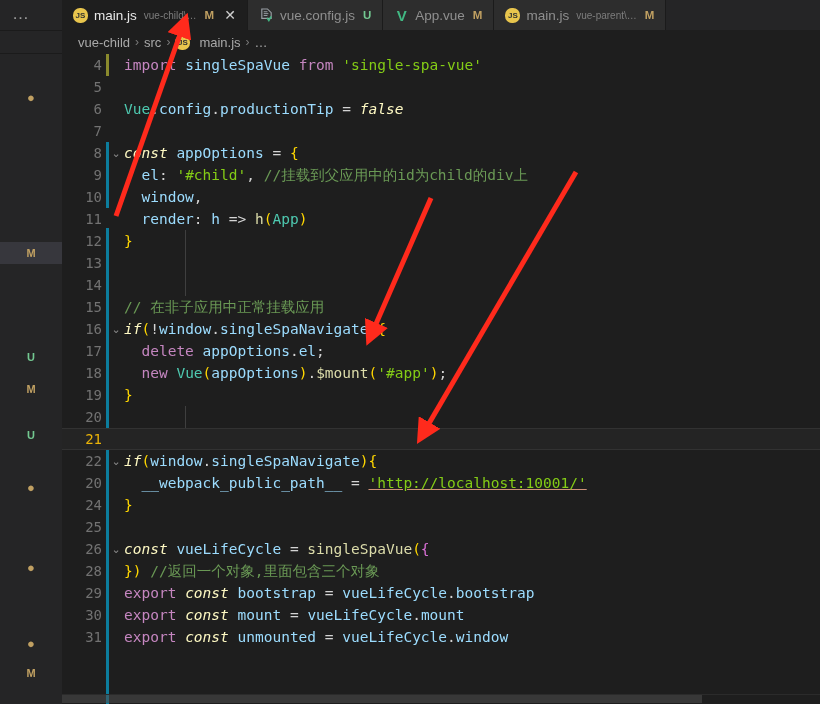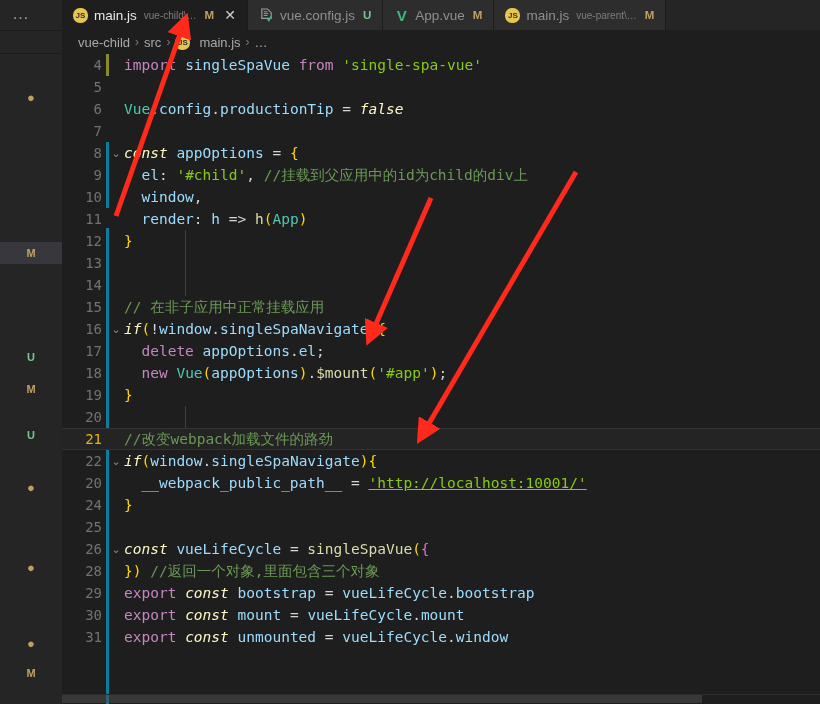--- a/index.html
+++ b/index.html
@@ -251,21 +251,21 @@
         <div class="line"><span class="lno">11</span><span class="code"><span class="op"> </span><span class="op"> </span><span class="id">render</span><span class="op">:</span><span class="op"> </span><span class="id">h</span><span class="op"> </span><span class="op">=</span><span class="op">&gt;</span><span class="op"> </span><span class="fn">h</span><span class="br1">(</span><span class="cls">App</span><span class="br1">)</span></span></div>
         <div class="line"><span class="lno">12</span><span class="code"><span class="br1">}</span></span></div>
         <div class="line"><span class="lno">13</span><span class="code"></span></div>
         <div class="line"><span class="lno">14</span><span class="code"></span></div>
         <div class="line"><span class="lno">15</span><span class="code"><span class="cmt">// 在非子应用中正常挂载应用</span></span></div>
         <div class="line"><span class="lno">16</span><span class="fold">⌄</span><span class="code"><span class="kw2">if</span><span class="br1">(</span><span class="op">!</span><span class="id">window</span><span class="op">.</span><span class="id">singleSpaNavigate</span><span class="br1">)</span><span class="br1">{</span></span></div>
         <div class="line"><span class="lno">17</span><span class="code"><span class="op"> </span><span class="op"> </span><span class="kw">delete</span><span class="op"> </span><span class="id">appOptions</span><span class="op">.</span><span class="id">el</span><span class="op">;</span></span></div>
         <div class="line"><span class="lno">18</span><span class="code"><span class="op"> </span><span class="op"> </span><span class="kw">new</span><span class="op"> </span><span class="cls">Vue</span><span class="br1">(</span><span class="id">appOptions</span><span class="br1">)</span><span class="op">.</span><span class="fn">$mount</span><span class="br1">(</span><span class="str">'#app'</span><span class="br1">)</span><span class="op">;</span></span></div>
         <div class="line"><span class="lno">19</span><span class="code"><span class="br1">}</span></span></div>
         <div class="line"><span class="lno">20</span><span class="code"></span></div>
-        <div class="line current"><span class="lno">21</span><span class="code"><span class="cmt">//改变webpack加载文件的路劲</span></span></div>
+        <div class="line current"><span class="lno">21</span></div>
         <div class="line"><span class="lno">22</span><span class="fold">⌄</span><span class="code"><span class="kw2">if</span><span class="br1">(</span><span class="id">window</span><span class="op">.</span><span class="id">singleSpaNavigate</span><span class="br1">)</span><span class="br1">{</span></span></div>
         <div class="line"><span class="lno">20</span><span class="code"><span class="op"> </span><span class="op"> </span><span class="id">__webpack_public_path__</span><span class="op"> </span><span class="op">=</span><span class="op"> </span><span class="str ul">'http://localhost:10001/'</span></span></div>
         <div class="line"><span class="lno">24</span><span class="code"><span class="br1">}</span></span></div>
         <div class="line"><span class="lno">25</span><span class="code"></span></div>
         <div class="line"><span class="lno">26</span><span class="fold">⌄</span><span class="code"><span class="kw2">const</span><span class="op"> </span><span class="id">vueLifeCycle</span><span class="op"> </span><span class="op">=</span><span class="op"> </span><span class="fn">singleSpaVue</span><span class="br1">(</span><span class="br2">{</span></span></div>
         <div class="line"><span class="lno">28</span><span class="code"><span class="br1">}</span><span class="br1">)</span><span class="op"> </span><span class="cmt">//返回一个对象,里面包含三个对象</span></span></div>
         <div class="line"><span class="lno">29</span><span class="code"><span class="kw">export</span><span class="op"> </span><span class="kw2">const</span><span class="op"> </span><span class="id">bootstrap</span><span class="op"> </span><span class="op">=</span><span class="op"> </span><span class="id">vueLifeCycle</span><span class="op">.</span><span class="id">bootstrap</span></span></div>
         <div class="line"><span class="lno">30</span><span class="code"><span class="kw">export</span><span class="op"> </span><span class="kw2">const</span><span class="op"> </span><span class="id">mount</span><span class="op"> </span><span class="op">=</span><span class="op"> </span><span class="id">vueLifeCycle</span><span class="op">.</span><span class="id">mount</span></span></div>
         <div class="line"><span class="lno">31</span><span class="code"><span class="kw">export</span><span class="op"> </span><span class="kw2">const</span><span class="op"> </span><span class="id">unmounted</span><span class="op"> </span><span class="op">=</span><span class="op"> </span><span class="id">vueLifeCycle</span><span class="op">.</span><span class="id">window</span></span></div>
       </div>

